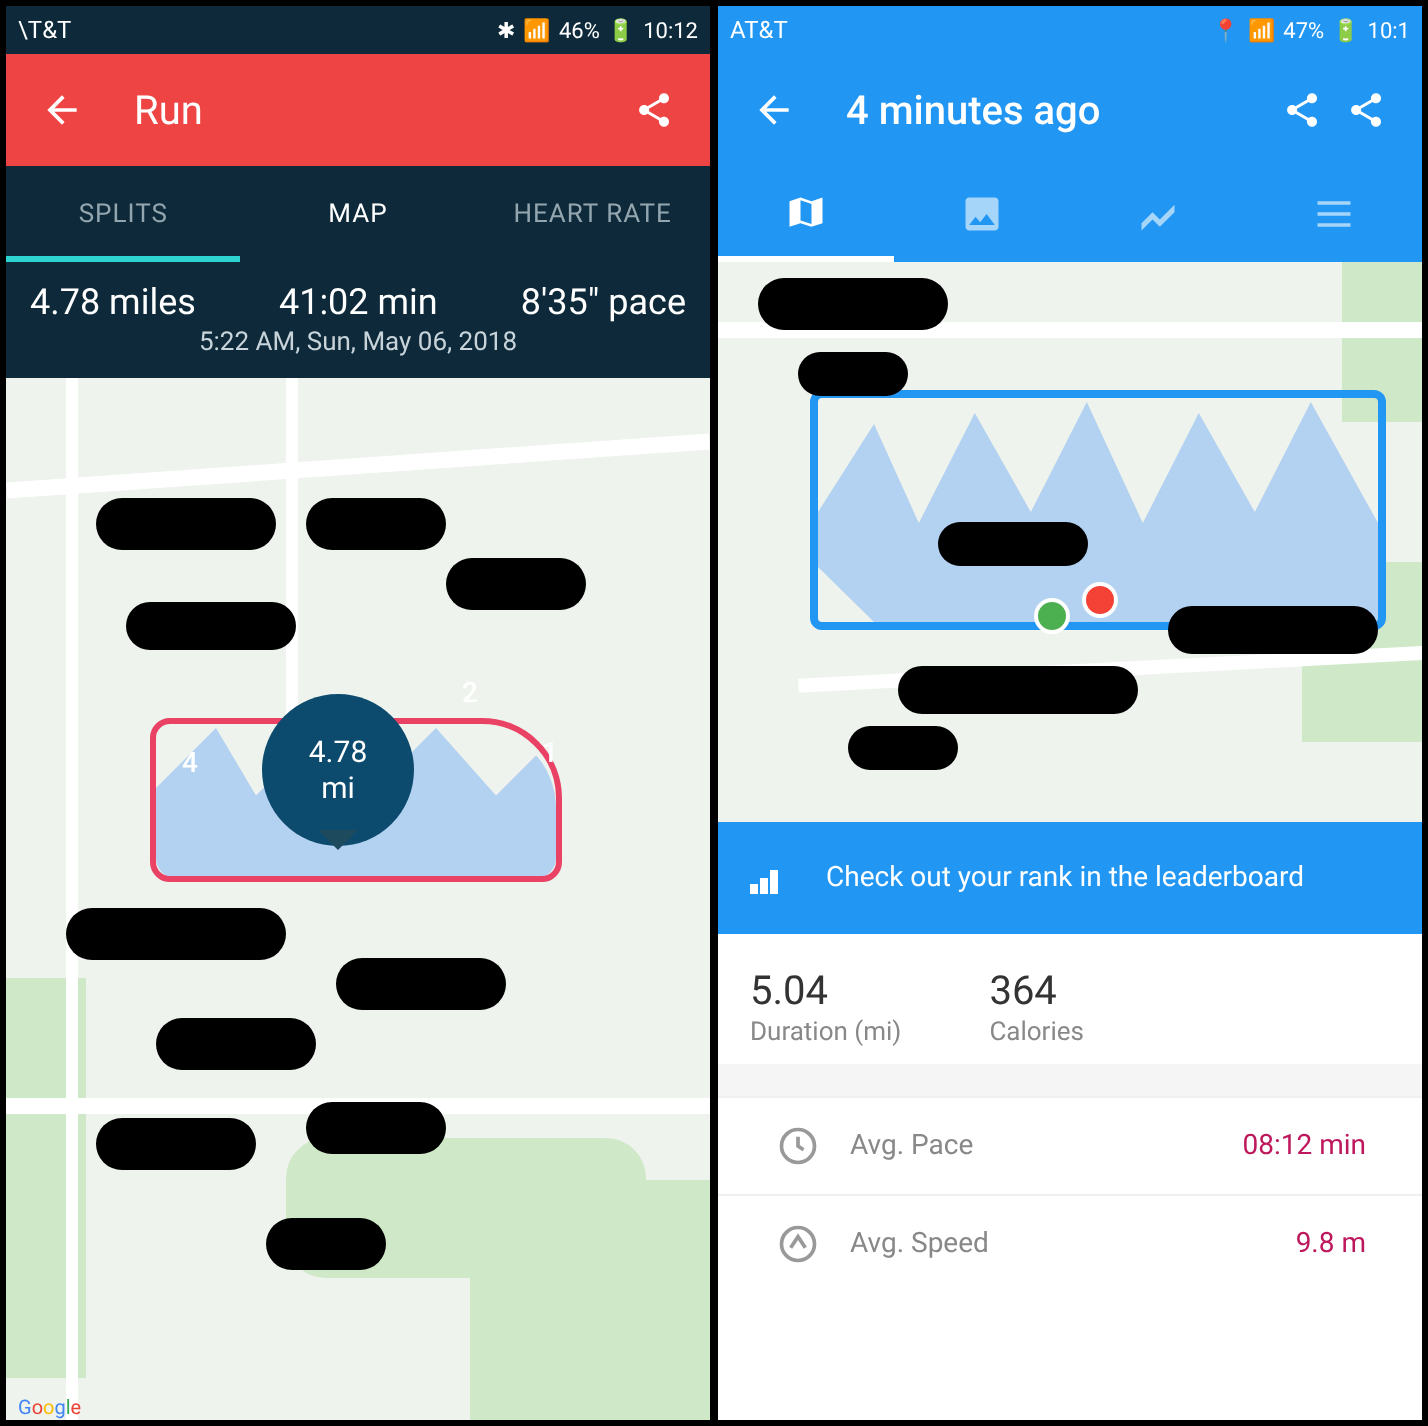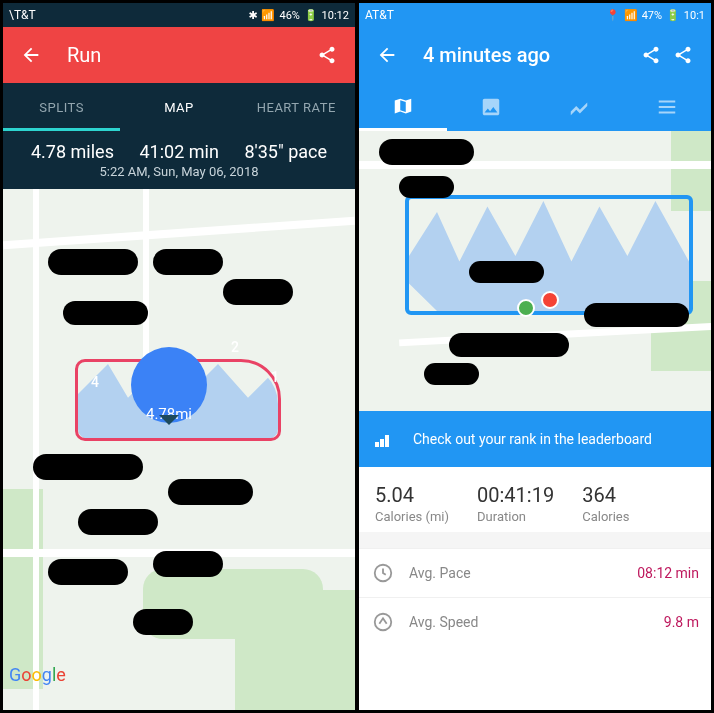--- a/index.html
+++ b/index.html
@@ -18,47 +18,47 @@
 .icon-btn{width:32px;height:32px;display:flex;align-items:center;justify-content:center;cursor:pointer}
 .tabs{height:48px;display:flex;position:relative}
 .tabs.dark{background:#0e2a3a}
 .tabs.blue{background:#2196f3}
 .tab{flex:1;display:flex;align-items:center;justify-content:center;font-size:13px;color:#93a6af;letter-spacing:0.5px;cursor:pointer}
 .tab.active{color:#fff}
 .tab-indicator{position:absolute;bottom:0;left:0;width:33.3%;height:3px;background:#2dd4cf}
 .tabs.blue .tab{color:rgba(255,255,255,.6)}
 .tabs.blue .tab.active{color:#fff}
 .tabs.blue .tab-indicator{background:#fff;width:25%}
-.stats-bar{background:#0e2a3a;color:#fff;padding:10px 28px}
+.stats-bar{background:#0e2a3a;color:#fff;padding:10px 12px}
 .stats-row{display:flex;justify-content:space-between;font-size:18px}
 .stats-date{text-align:center;font-size:13px;color:#c8d4da;margin-top:2px}
 .map-area{flex:1;position:relative;background:#eef3ed;overflow:hidden}
 .road{position:absolute;background:#fff}
 .park{position:absolute;background:#cfe8c7}
 .water{position:absolute;background:#b3d1f0}
 .scribble{position:absolute;background:#000;border-radius:20px}
 .route-red{position:absolute;border:3px solid #e94265}
 .route-blue{position:absolute;border:4px solid #2196f3}
 .mile-pin{position:absolute;width:28px;height:36px;display:flex;align-items:center;justify-content:center;color:#fff;font-size:14px;font-weight:500}
 .mile-pin::before{content:'';position:absolute;inset:0;background:#1d4a5d;border-radius:50% 50% 50% 0;transform:rotate(-45deg);z-index:-1}
-.big-pin{position:absolute;width:76px;height:76px;background:#3b82f6;border-radius:50%;display:flex;align-items:flex-end;justify-content:center;color:#fff;font-size:15px;line-height:1.2}
+.big-pin{position:absolute;width:76px;height:76px;background:#0c4a6e;border-radius:50%;display:flex;flex-direction:column;align-items:center;justify-content:center;color:#fff;font-size:15px;line-height:1.2}
 .big-pin::after{content:'';position:absolute;bottom:-12px;left:50%;transform:translateX(-50%);border:10px solid transparent;border-top-color:#1d4a5d}
 .dot-marker{position:absolute;width:18px;height:18px;border-radius:50%;border:2px solid #fff}
 .dot-green{background:#4caf50}
 .dot-red{background:#f44336}
 .leaderboard-bar{background:#2196f3;color:#fff;padding:16px 14px;display:flex;align-items:center;gap:16px;font-size:14px}
-.stats-panel{background:#fff;padding:16px 16px 8px;display:flex;gap:28px}
+.stats-panel{background:#fff;padding:16px 16px 8px;display:flex;gap:44px}
 .stat-col{display:flex;flex-direction:column}
 .stat-val{font-size:20px;color:#333}
 .stat-lbl{font-size:13px;color:#888;margin-top:2px}
-.stat-row{display:flex;align-items:center;padding:12px 12px;border-top:1px solid #f0f0f0;gap:14px}
+.stat-row{display:flex;align-items:center;padding:12px 28px;border-top:1px solid #f0f0f0;gap:14px}
 .stat-row .icon{width:24px;height:24px;color:#888;display:flex;align-items:center;justify-content:center}
 .stat-row .label{flex:1;color:#888;font-size:14px}
 .stat-row .value{color:#be185d;font-size:14px}
-.google-attr{position:absolute;bottom:24px;left:6px;font-size:18px;font-family:'Product Sans',Arial}
+.google-attr{position:absolute;bottom:0;left:6px;font-size:10px;font-family:'Product Sans',Arial}
 .google-attr span:nth-child(1){color:#4285f4}
 .google-attr span:nth-child(2){color:#ea4335}
 .google-attr span:nth-child(3){color:#fbbc05}
 .google-attr span:nth-child(4){color:#4285f4}
 .google-attr span:nth-child(5){color:#34a853}
 .google-attr span:nth-child(6){color:#ea4335}
 svg{fill:currentColor}
 .left-col{display:flex;flex-direction:column}
 .right-col{display:flex;flex-direction:column}
 </style>
@@ -212,25 +212,21 @@
     </div>
     <div class="leaderboard-bar">
       <svg viewBox="0 0 24 24" width="24" height="24">
           <path fill="#fff" d="M7 20h4v-8H7v8zm5-12v12h4V8h-4zM2 20h4v-5H2v5z"></path>
         </svg>
       <span>Check out your rank in the leaderboard</span>
     </div>
     <div class="stats-panel">
       <div class="stat-col">
         <span class="stat-val">5.04</span>
-        <span class="stat-lbl">Calories (mi)</span>
-      </div>
-      <div class="stat-col">
-        <span class="stat-val">00:41:19</span>
-        <span class="stat-lbl">Duration</span>
+        <span class="stat-lbl">Duration (mi)</span>
       </div>
       <div class="stat-col">
         <span class="stat-val">364</span>
         <span class="stat-lbl">Calories</span>
       </div>
     </div>
     <div style="height:16px;background:#f5f5f5"></div>
     <div class="stat-row">
       <div class="icon">
         <svg viewBox="0 0 24 24" width="22" height="22">

